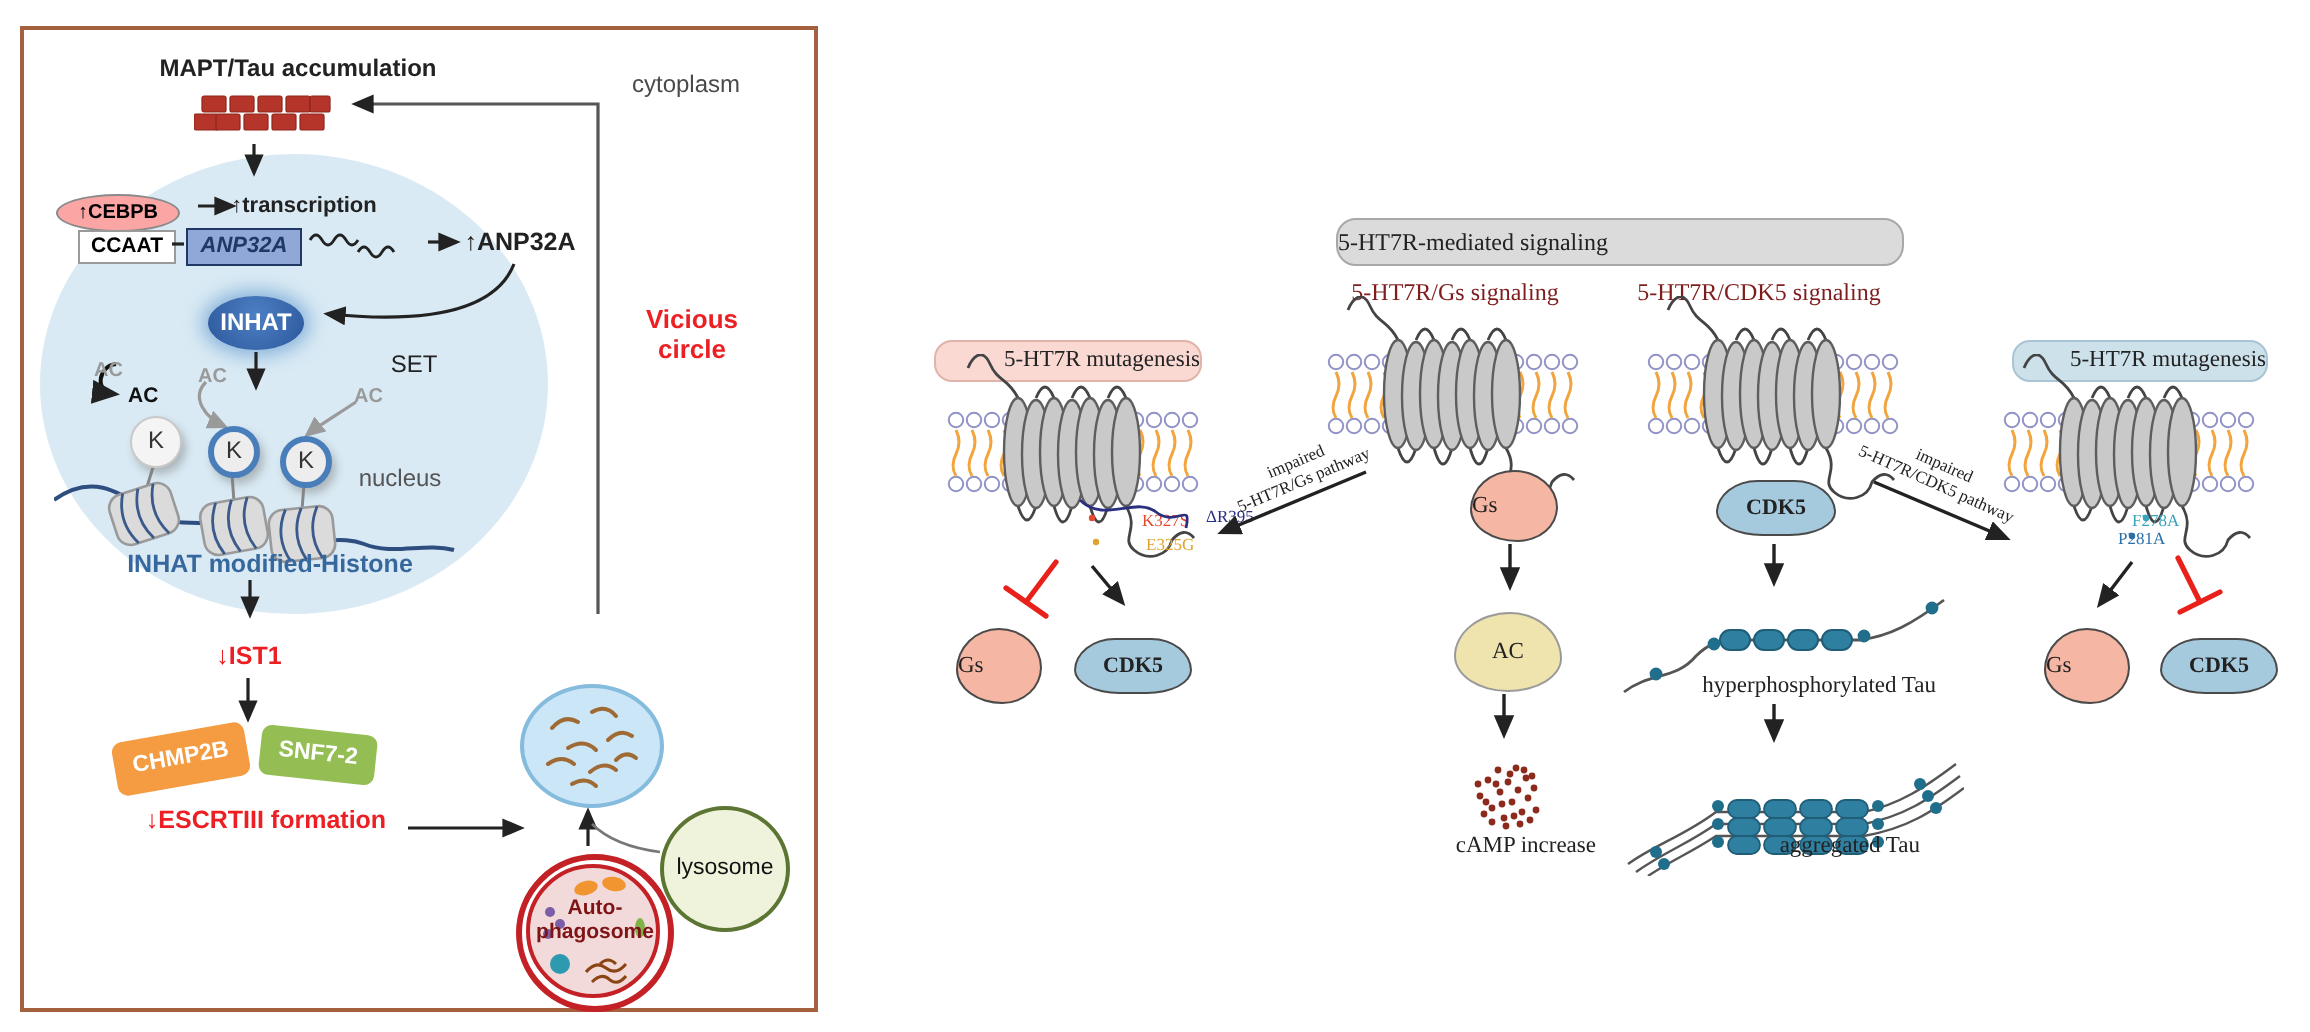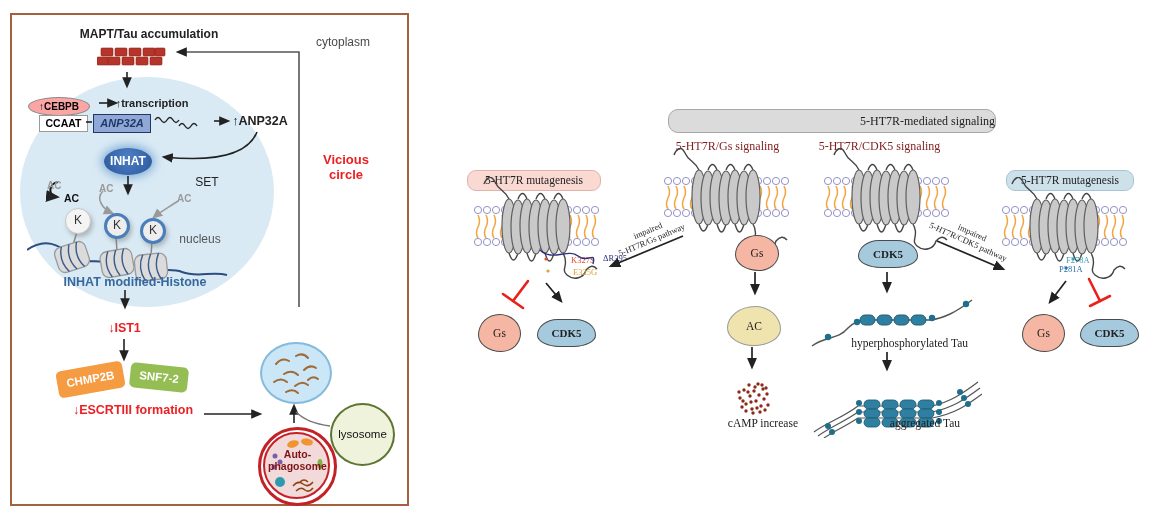--- a/index.html
+++ b/index.html
@@ -47,28 +47,28 @@
   .autophg{position:absolute;left:246px;top:412px;width:73px;height:73px;border-radius:50%;
            border:3px solid #C42127;background:#fff;}
   .autophg-inner{position:absolute;left:2px;top:2px;width:63px;height:63px;border-radius:50%;
            border:2px solid #C42127;background:#F2D9DA;}
   .autophg-text{position:absolute;left:0;top:18px;width:73px;text-align:center;color:#7E1416;
            font-size:10.5px;font-weight:bold;line-height:1.15;}
   .loverlay{position:absolute;left:0;top:0;pointer-events:none;}
   
   .serif{font-family:"Liberation Serif",serif;}
   .rtitle{position:absolute;left:668px;top:109px;width:282px;height:22px;background:#DBDBDB;
-          border:1px solid #A8A8A8;border-radius:10px;font-size:12px;line-height:22px;text-align:right;color:#222;padding-left:44px;}
+          border:1px solid #A8A8A8;border-radius:10px;font-size:12px;line-height:22px;text-align:left;color:#222;}
   .rsub{position:absolute;font-size:12px;color:#7f1d1d;text-align:center;}
   .mutbox{position:absolute;height:19px;border-radius:9px;font-size:11.5px;line-height:19px;
-          text-align:center;color:#222;}
+          text-align:right;color:#222;}
   .mut-pink{left:467px;top:170px;width:132px;background:#FAD9D3;border:1px solid #E0B3AB;}
   .mut-blue{left:1006px;top:170px;width:126px;background:#CDE1EB;border:1px solid #A9C4D4;}
   .gsblob{position:absolute;border-radius:50% 50% 46% 54%/55% 52% 48% 45%;background:#F5B7A4;
-          border:1.4px solid #4a4a4a;font-size:11.5px;line-height:34px;text-align:center;color:#222;}
+          border:1.4px solid #4a4a4a;font-size:11.5px;line-height:34px;color:#222;}
   .cdkblob{position:absolute;border-radius:45% 45% 50% 50%/75% 75% 55% 55%;background:#A6CADD;
            border:1.4px solid #4a4a4a;font-size:11px;font-weight:600;text-align:center;color:#222;}
   .acblob{position:absolute;left:727px;top:306px;width:52px;height:38px;border-radius:52% 48% 50% 50%/55% 58% 42% 45%;
           background:#EFE3AE;border:1.4px solid #9a9a9a;font-size:11.5px;line-height:38px;text-align:center;color:#222;}
   .diag{position:absolute;font-size:8.5px;line-height:1.15;text-align:center;color:#222;}
   .mutlabel{position:absolute;font-size:8.5px;font-weight:normal;padding-left:22px;}
   .taulbl{position:absolute;font-size:11.5px;color:#222;text-align:right;}
   .gpcr{position:absolute;width:130px;height:110px;}
 </style>
 </head>

